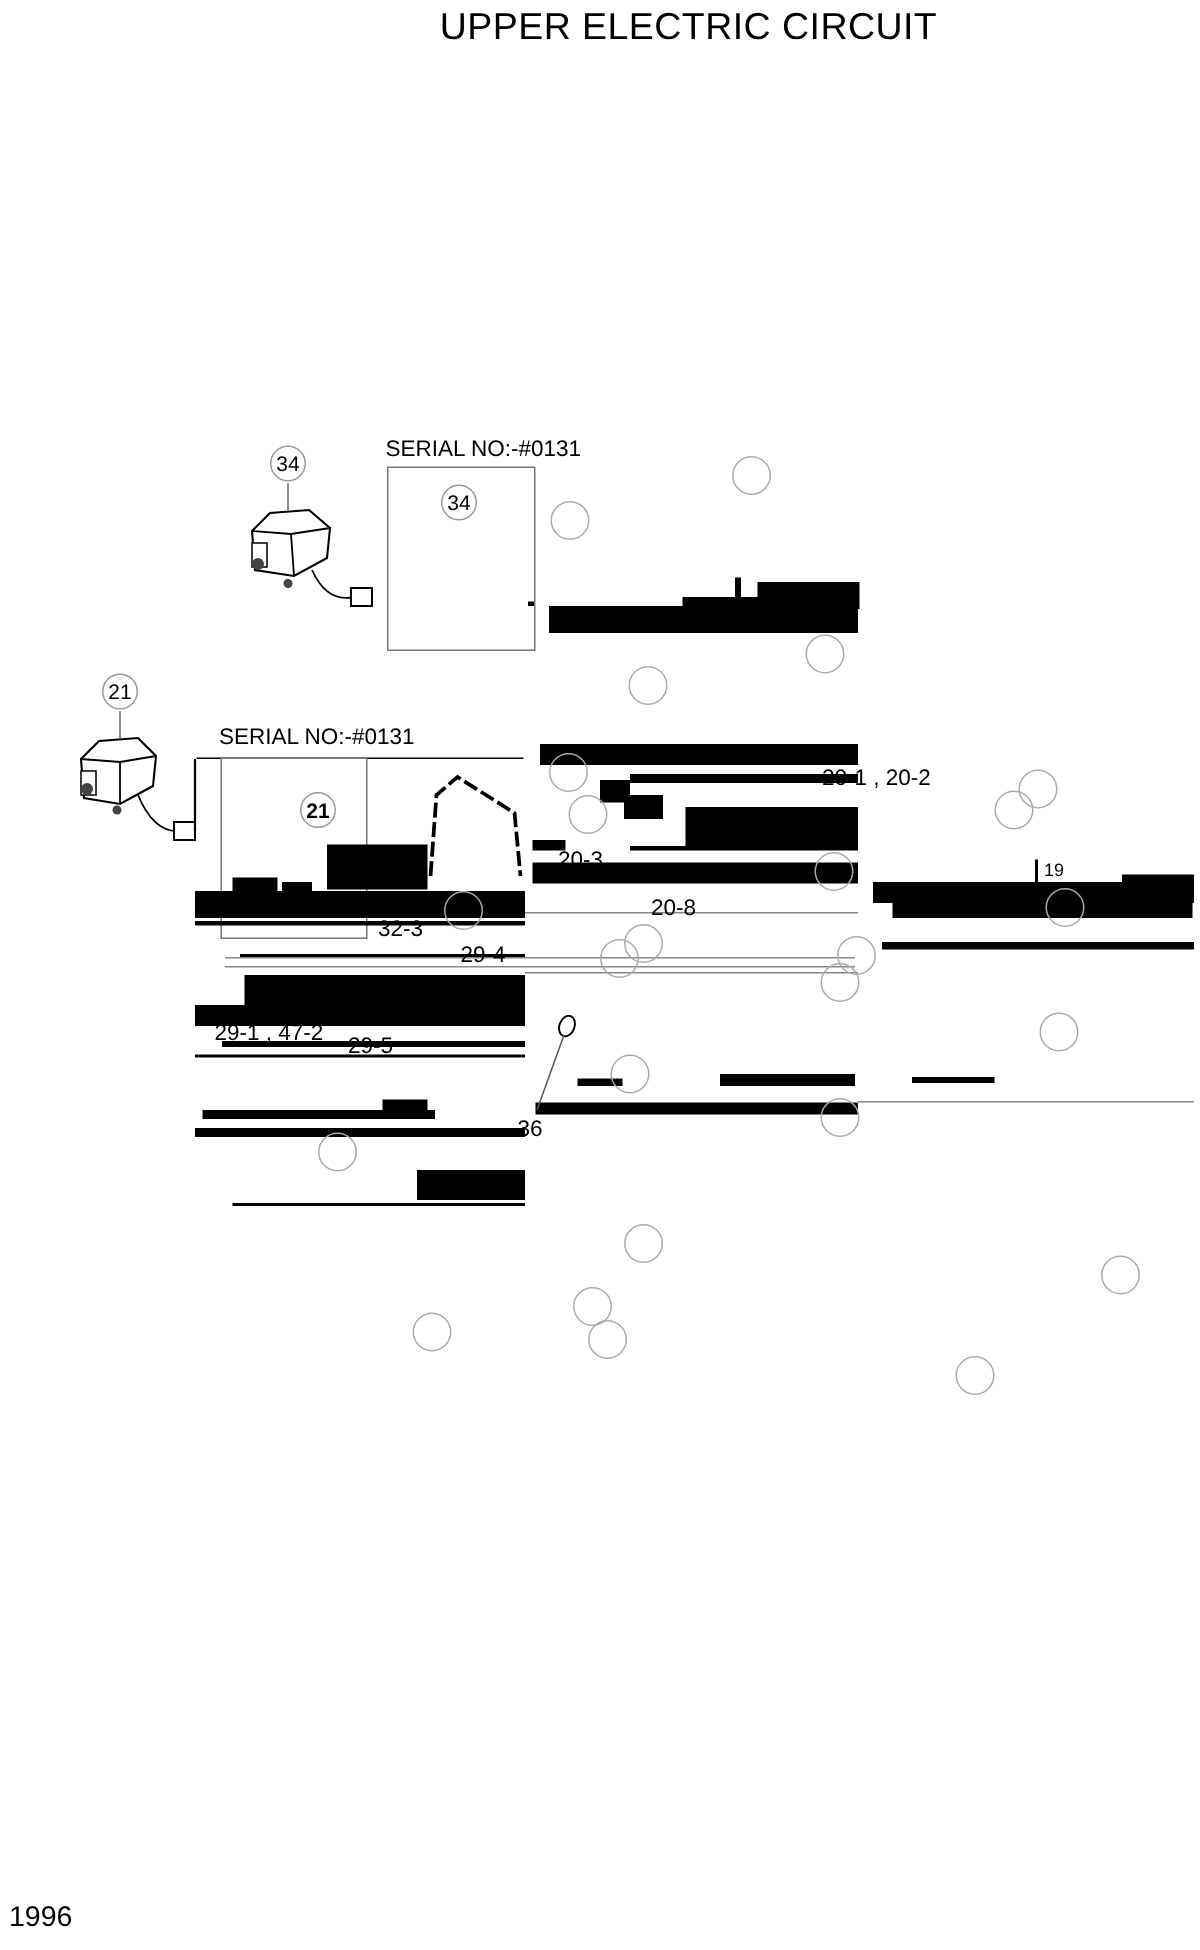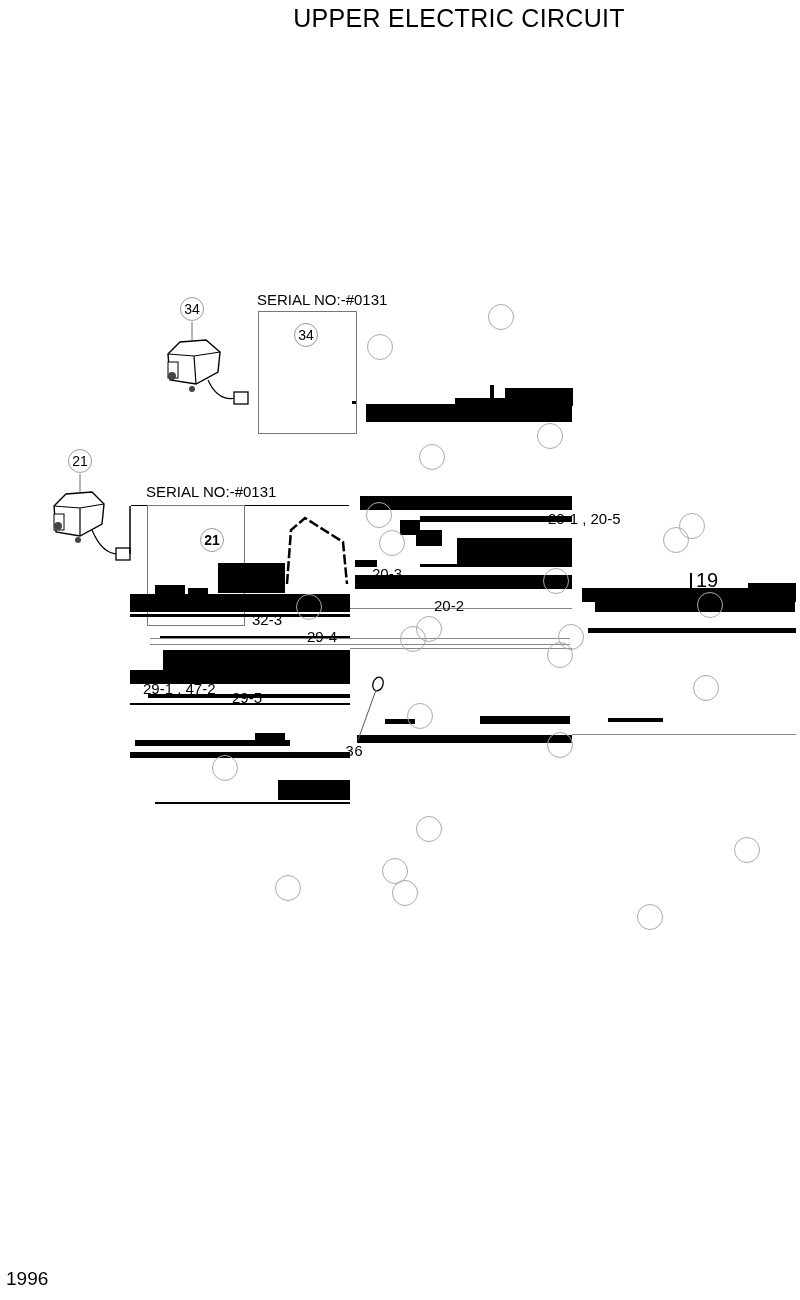--- a/index.html
+++ b/index.html
@@ -101,29 +101,29 @@
 
 <div class="blk" style="left:357px;top:735px;width:215px;height:8px;"></div>
 <div class="blk" style="left:385px;top:719px;width:30px;height:5px;"></div>
 <div class="blk" style="left:480px;top:716px;width:90px;height:8px;"></div>
 <div class="blk" style="left:608px;top:718px;width:55px;height:4px;"></div>
 <svg style="left:352px;top:674px;" width="36" height="80">
   <ellipse cx="26" cy="10" rx="5" ry="7" fill="#fff" stroke="#000" stroke-width="1.3" transform="rotate(20 26 10)"></ellipse>
   <line x1="24" y1="16" x2="6" y2="66" stroke="#555" stroke-width="1"></line>
 </svg>
 
-<div class="lbl" style="left:548px;top:511px;">20-1 , 20-5</div>
+<div class="lbl" style="left:548px;top:511px;">20-1 , 20-2</div>
 <div class="lbl" style="left:372px;top:566px;text-align:center;">20-3</div>
-<div class="lbl" style="left:434px;top:598px;">20-2</div>
-<div class="lbl" style="left:696px;top:572px;font-size:20px;">19</div>
+<div class="lbl" style="left:434px;top:598px;">20-8</div>
+<div class="lbl" style="left:696px;top:572px;font-size:12px;">19</div>
 <div class="lbl" style="left:252px;top:612px;">32-3</div>
 <div class="lbl" style="left:307px;top:629px;">29-4</div>
 <div class="lbl" style="left:143px;top:681px;">29-1 , 47-2</div>
 <div class="lbl" style="left:232px;top:690px;">29-5</div>
-<div class="lbl" style="left:345px;top:745px;font-family:Liberation Mono, monospace;">36</div>
+<div class="lbl" style="left:345px;top:745px;">36</div>
 
 <div class="circle" style="left:488px;top:304px;"></div>
 <div class="circle" style="left:367px;top:334px;"></div>
 <div class="circle" style="left:537px;top:423px;"></div>
 <div class="circle" style="left:419px;top:444px;"></div>
 <div class="circle" style="left:366px;top:502px;"></div>
 <div class="circle" style="left:379px;top:530px;"></div>
 <div class="circle" style="left:679px;top:513px;"></div>
 <div class="circle" style="left:663px;top:527px;"></div>
 <div class="circle" style="left:543px;top:568px;"></div>

